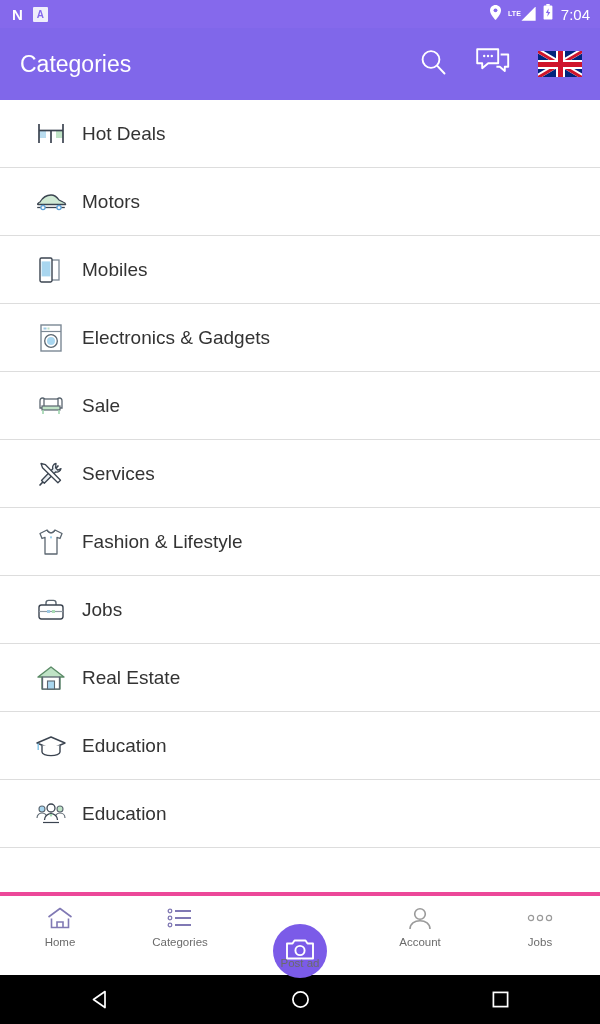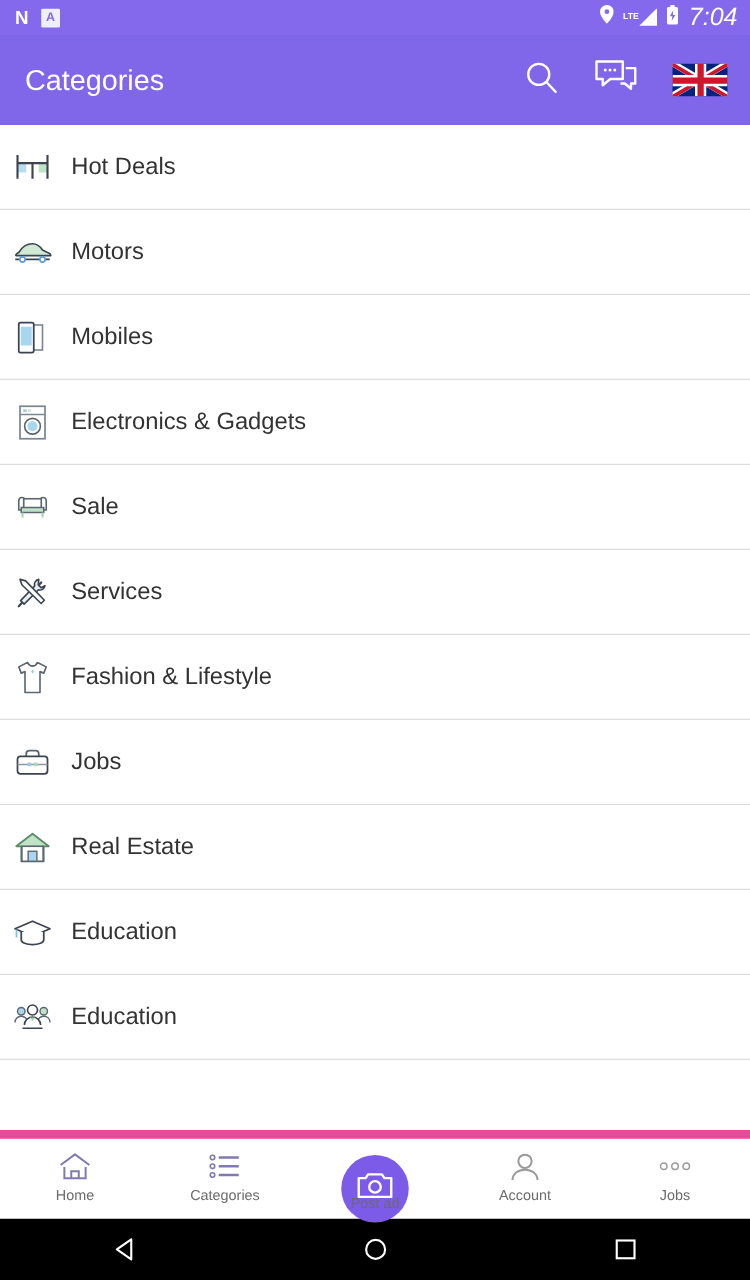--- a/index.html
+++ b/index.html
@@ -17,21 +17,21 @@
     padding:0 10px 0 12px; color:#fff;
   }
   .sb-left { display:flex; align-items:center; gap:11px; }
   .sb-right { display:flex; align-items:center; gap:7px; }
   .n-logo { font-size:15px; font-weight:bold; letter-spacing:-1px; line-height:1; }
   .a-box {
     width:15px; height:15px; background:#efeefb; color:#8569ec;
     font-size:10px; font-weight:bold; display:flex;
     align-items:center; justify-content:center; border-radius:1px;
   }
-  .sb-time { font-size:20px; line-height:1; padding-left:1px;font-style:italic; }
+  .sb-time { font-size:15px; line-height:1; padding-left:1px; }
   .lte-txt { font-size:7px; font-weight:bold; line-height:1; position:relative; top:-4px; }
   .sig-wrap { display:flex; align-items:flex-end; }
   
   .appbar {
     height:72px; background:#8067ea;
     display:flex; align-items:center; justify-content:space-between;
     padding:0 18px 0 20px;
   }
   .appbar-title { color:#fff; font-size:23px; }
   .appbar-actions { display:flex; align-items:center; gap:28px; }
@@ -42,31 +42,31 @@
   .fd3 { width:62px; height:2.6px; background:#cf142b; top:11.5px; left:-9px; transform:rotate(30.5deg); }
   .fd4 { width:62px; height:2.6px; background:#cf142b; top:11.5px; left:-9px; transform:rotate(-30.5deg); }
   .fc-v-w { width:9px; height:26px; background:#fff; left:17.5px; top:0; }
   .fc-h-w { width:44px; height:9px; background:#fff; top:8.5px; left:0; }
   .fc-v-r { width:5px; height:26px; background:#cf142b; left:19.5px; top:0; }
   .fc-h-r { width:44px; height:5px; background:#cf142b; top:10.5px; left:0; }
   
   .list { background:#fff; }
   .row {
     height:68px; display:flex; align-items:center;
-    border-bottom:1px solid #dddddd; padding-left:9px;
+    border-bottom:1px solid #dddddd; padding-left:34px;
   }
   .row-icon {
     width:34px; height:34px; flex:none;
     display:flex; align-items:center; justify-content:center;
   }
   .row-label { font-size:19px; color:#333333; margin-left:14px; }
   
   .bottomnav {
-    position:absolute; left:0; bottom:49px; width:600px; height:71px;
-    background:#fff; border-top:7px solid #ec4899;
+    position:absolute; left:0; bottom:49px; width:600px; height:83px;
+    background:#fff; border-top:4px solid #ec4899;
     display:flex; align-items:flex-start;
   }
   .nav-item {
     flex:1; display:flex; flex-direction:column;
     align-items:center; justify-content:flex-start; padding-top:10px; gap:6px;
   }
   .nav-label { font-size:11.5px; color:#6b6b6b; }
   .nav-icon { height:24px; display:flex; align-items:center; justify-content:center; }
   .fab {
     position:absolute; left:50%; bottom:46px; transform:translateX(-50%);

